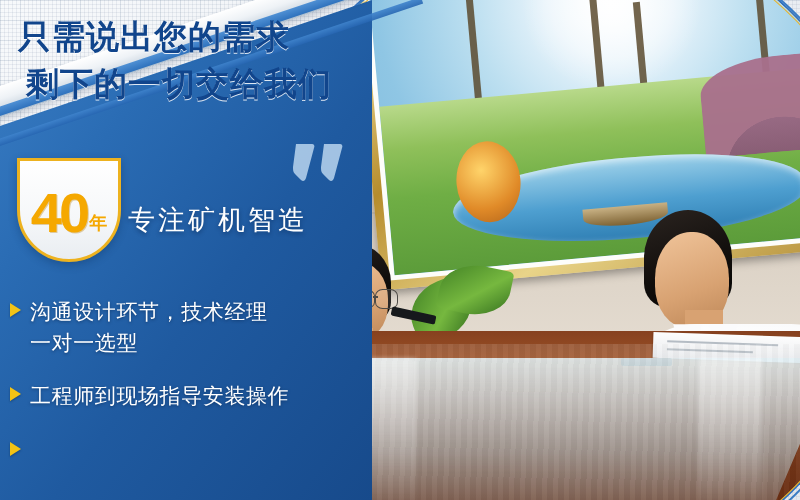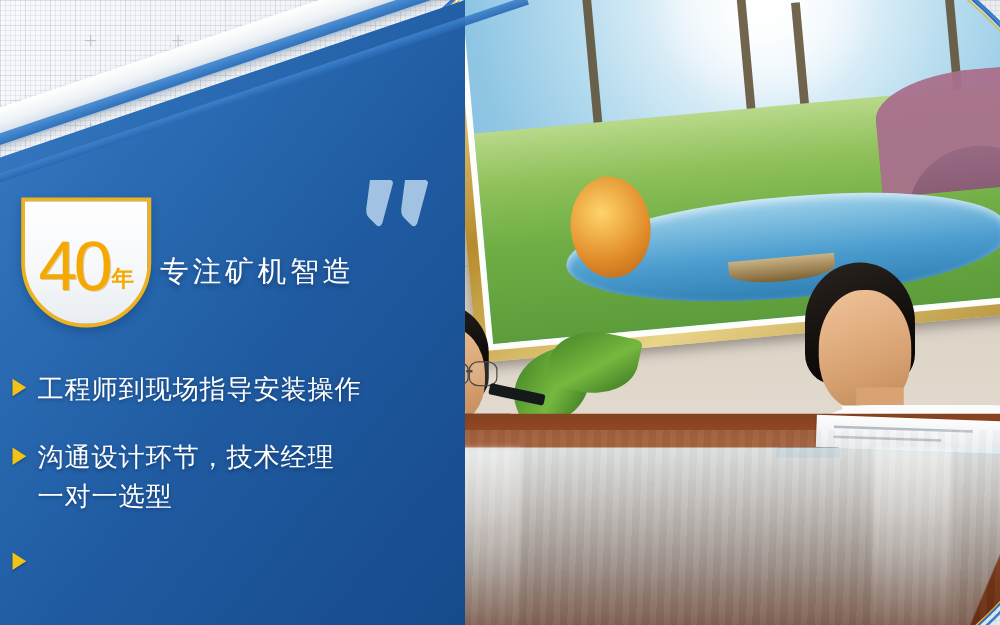--- a/index.html
+++ b/index.html
@@ -282,32 +282,32 @@
   .badge40{
     position:absolute;left:17px;top:158px;width:104px;height:104px;
     background:linear-gradient(180deg,#ffffff 0%,#f5f7f9 60%,#e9edf1 100%);
     border:3px solid #edb21f;
     border-radius:0 0 52px 52px;
     box-sizing:border-box;
     box-shadow:0 3px 8px rgba(10,40,80,.32);
     display:flex;align-items:center;justify-content:center;
   }
   .badge40 .num{
-    font-size:56px;font-weight:normal;color:#f5a800;line-height:1;
+    font-size:56px;font-weight:bold;color:#f5a800;line-height:1;
     letter-spacing:-3px;
     text-shadow:1px 1px 0 rgba(180,120,0,.35);
     margin-top:6px;
   }
   .badge40 .yr{
     font-size:18px;color:#f5a800;font-weight:bold;
     align-self:flex-end;margin:0 0 24px 2px;
   }
   .slogan{
     position:absolute;left:128px;top:202px;
-    color:#ffffff;font-size:23px;letter-spacing:3px;
+    color:#ffffff;font-size:27px;letter-spacing:3px;
     text-shadow:0 2px 4px rgba(0,25,60,.45);
   }
 
   
   .bullets{position:absolute;left:10px;top:296px;width:330px;}
   .bullet{
     display:flex;align-items:flex-start;margin-bottom:20px;
   }
   .bullet .arrow{
     width:0;height:0;flex:0 0 auto;
@@ -444,37 +444,41 @@
   <div class="blue-panel"></div>
   <div class="ribbon-white"></div>
   <div class="ribbon-blue"></div>
   <div class="ribbon-blue2"></div>
 
   <svg class="quote-mark" viewBox="0 0 62 40">
     <path d="M4 2 h16 c2 0 3 2 2 4 l-8 30 c-1 3 -3 4 -5 2 l-6 -6 c-2 -2 -2 -4 -2 -7 z" fill="#b9d5ef"></path>
     <path d="M32 2 h16 c2 0 3 2 2 4 l-8 30 c-1 3 -3 4 -5 2 l-6 -6 c-2 -2 -2 -4 -2 -7 z" fill="#b9d5ef"></path>
   </svg>
 
+  <div class="headline">
+    <div class="l1">只需说出您的需求</div>
+    <div class="l2">剩下的一切交给我们</div>
+  </div>
 
   <div class="badge40">
     <span class="num">40</span>
     <span class="yr">年</span>
   </div>
   <div class="slogan">专注矿机智造</div>
 
   <div class="bullets">
-    <div class="bullet b2">
-      <span class="arrow"></span>
-      <span class="txt">工程师到现场指导安装操作</span>
-    </div>
     <div class="bullet b1">
       <span class="arrow"></span>
       <span class="txt">
         <span>沟通设计环节，技术经理</span><br>
         <span>一对一选型</span>
       </span>
     </div>
+    <div class="bullet b2">
+      <span class="arrow"></span>
+      <span class="txt">工程师到现场指导安装操作</span>
+    </div>
     <div class="bullet">
       <span class="arrow"></span>
     </div>
   </div>
 
 </div>
 
 </body></html>

